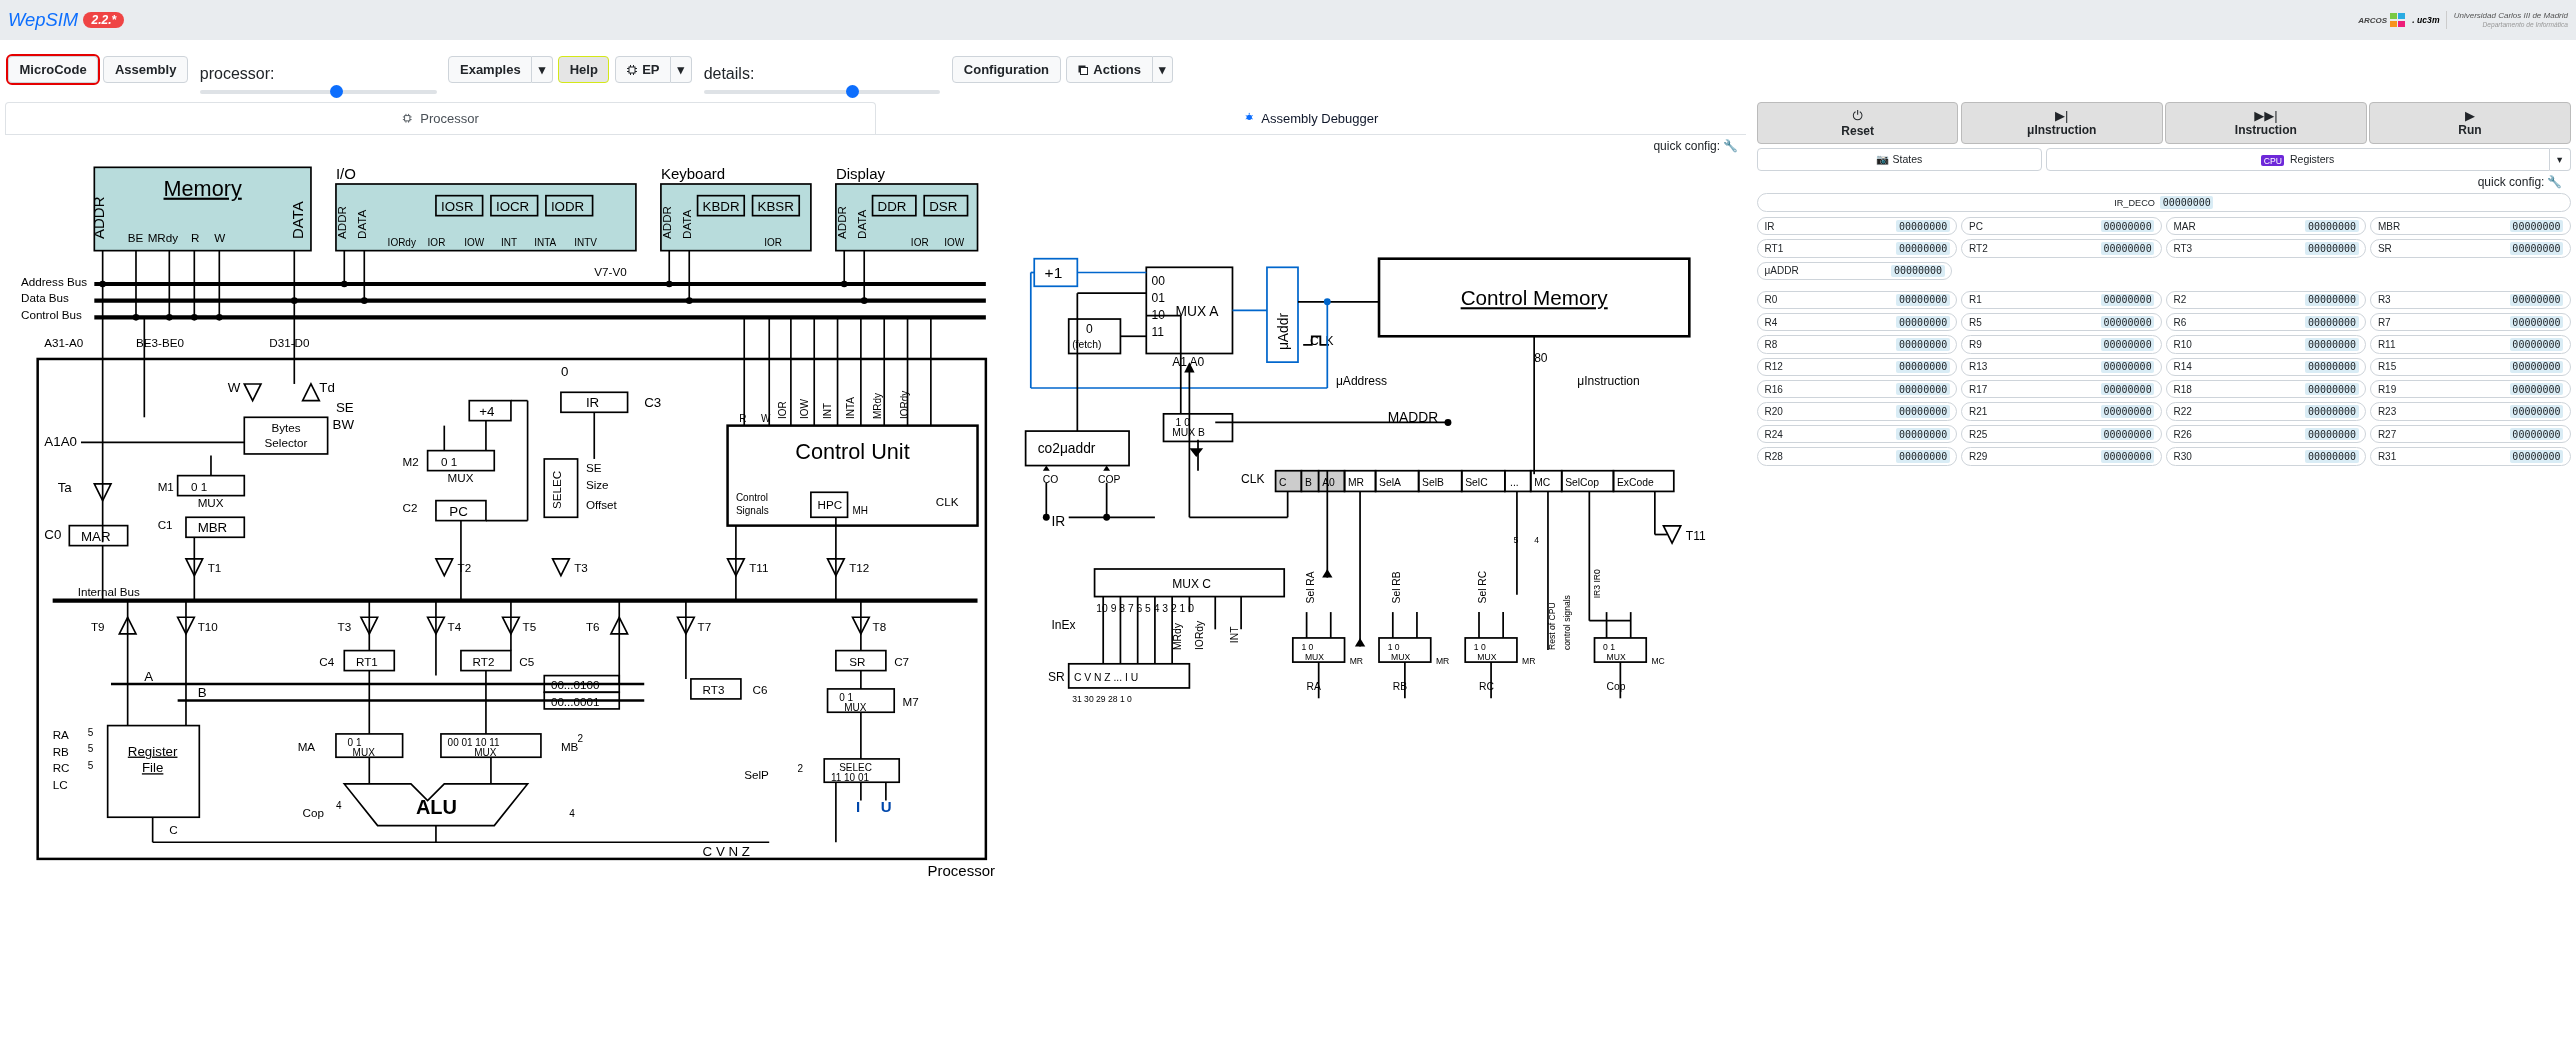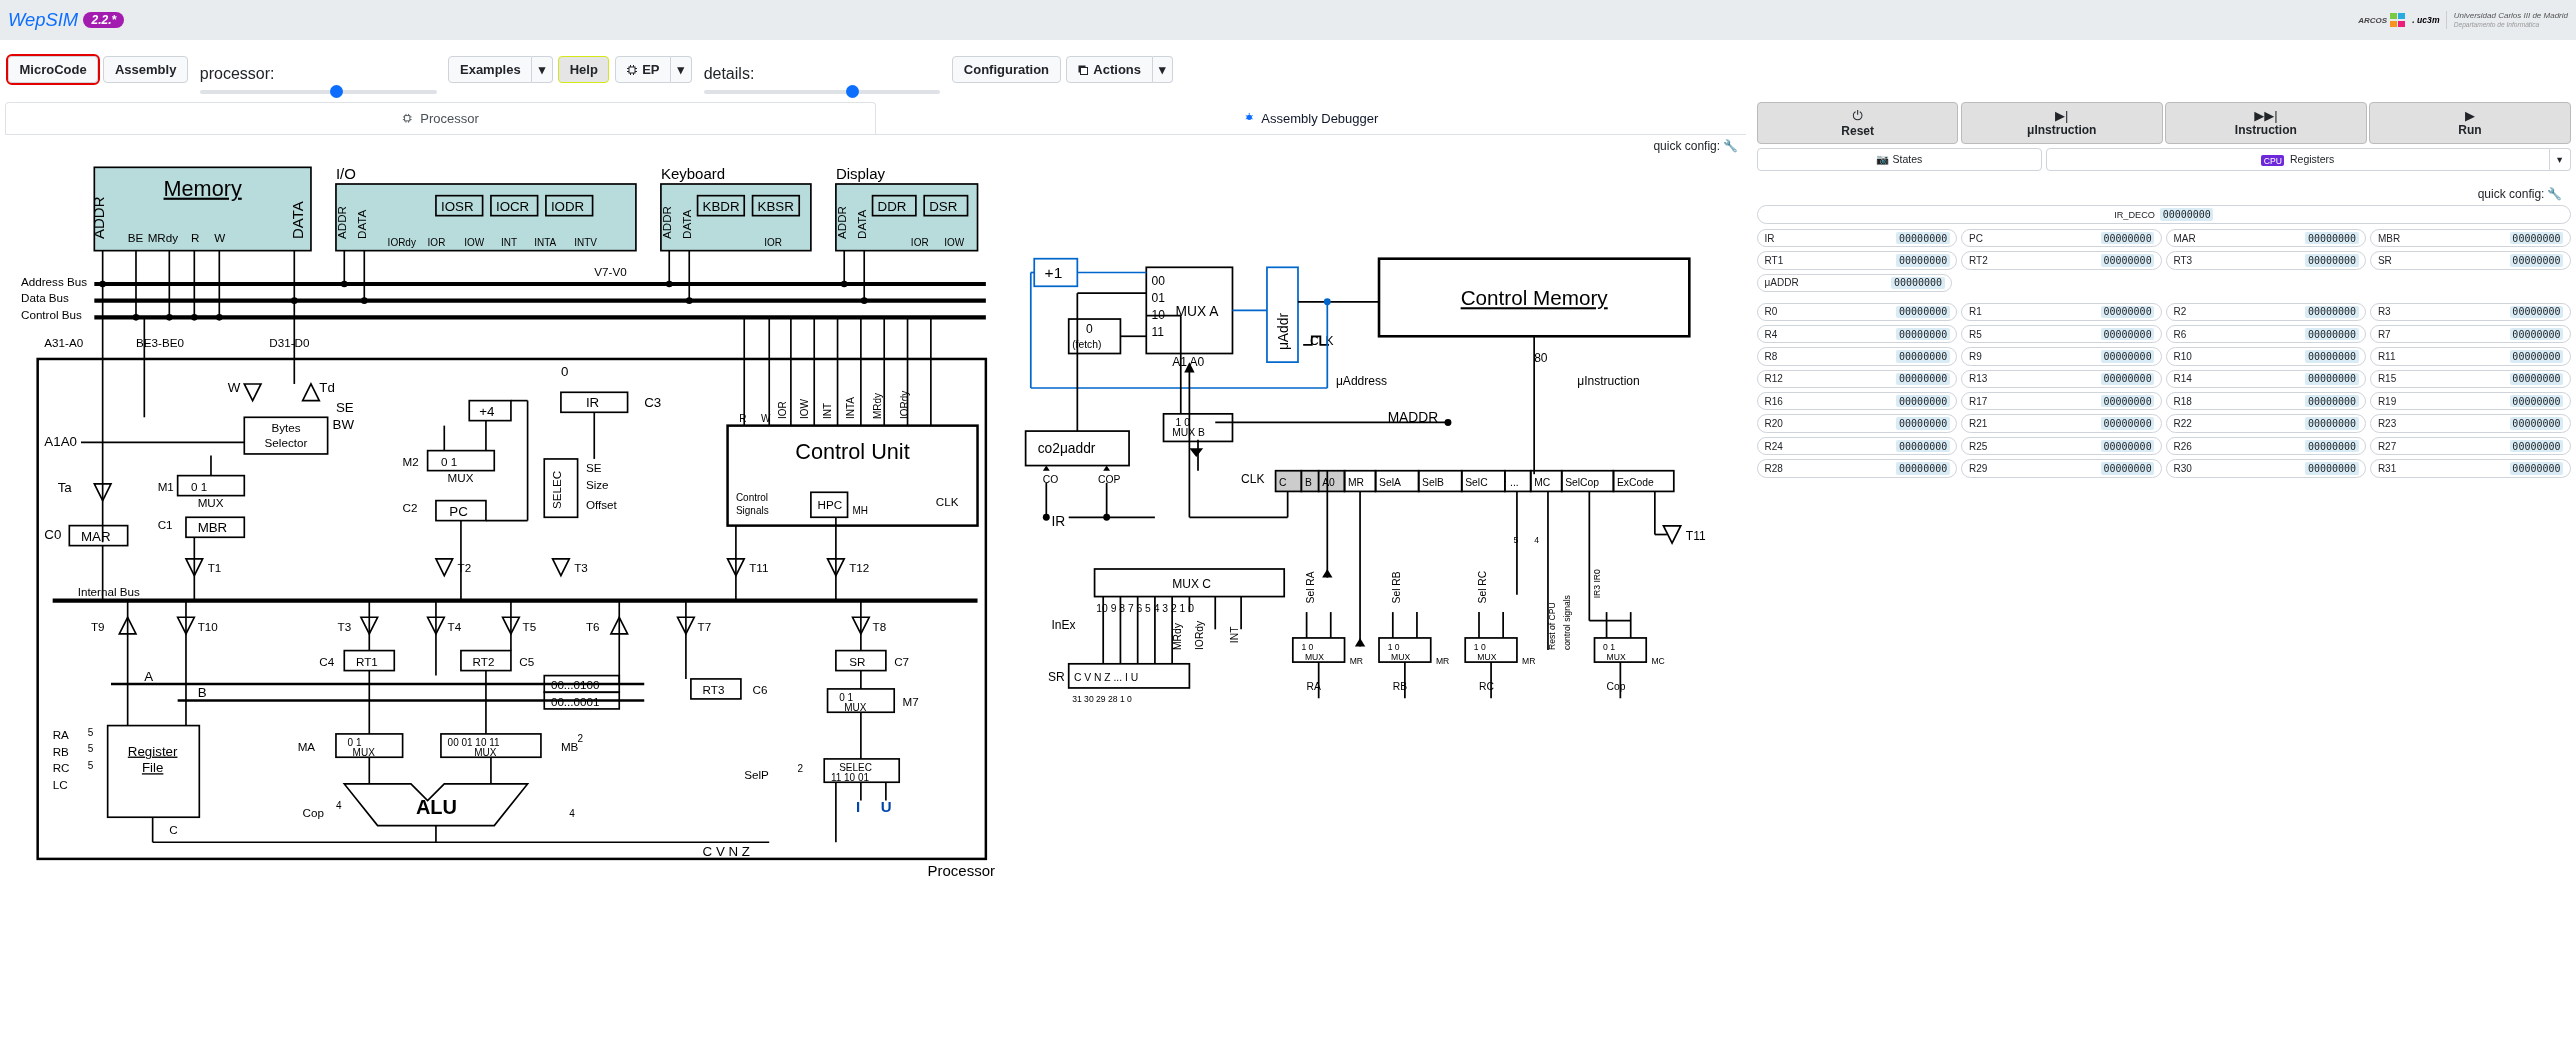--- a/index.html
+++ b/index.html
@@ -1,28 +1,28 @@
 <!DOCTYPE html>
 <html style="font-size:10.5px"><head>
 <meta charset="utf-8">
 <style>
   * { box-sizing: border-box; margin: 0; padding: 0; }
   body { font-family: -apple-system, BlinkMacSystemFont, "Segoe UI", Arial, sans-serif; background: #fff; font-size: 9.2px; color: #212529; }
   
   .top-bar { background: #e9ecef; height: 40px; display: flex; align-items: center; padding: 0 8px; justify-content: space-between; font-style: italic; }
   .top-left { display: flex; align-items: center; gap: 5.3px; }
   .brand { color: #0d6efd; font-size: 18.4px; font-weight: 400; }
-  .version-badge { background: #a21caf; color: #fff; padding: 1.3px 8px; border-radius: 8px; font-size: 12px; font-weight: 600; }
+  .version-badge { background: #ef4444; color: #fff; padding: 1.3px 8px; border-radius: 8px; font-size: 12px; font-weight: 600; }
   .top-right { display: flex; align-items: center; gap: 6.6px; font-size: 9.2px; }
   .logo-box { display: flex; align-items: center; gap: 2.6px; color:#666; }
   .logo-arcos { font-weight:700; color:#444; font-size:8px; }
   .logo-squares { display:flex; flex-wrap:wrap; width:16px; }
   .logo-squares span { width:6.6px; height:6.6px; margin:0.7px; }
   .uc3m { color:#000; font-size:8.6px; font-weight:700; }
-  .univ { color:#555; font-size:8px; border-left:0.7px solid #ccc; padding-left:6.6px; text-align:left; line-height:1.2; }
+  .univ { color:#555; font-size:8px; border-left:0.7px solid #ccc; padding-left:6.6px; text-align:right; line-height:1.2; }
   .univ .dep { color:#999; font-size:6.6px; }
   
   .toolbar { display: flex; align-items: center; padding: 5.3px 8px; gap: 5.3px; background: #fff; }
   .btn { background: #f8f9fa; border: 0.7px solid #ced4da; border-radius: 4px; padding: 5.3px 10.5px; font-size: 13px; font-weight: 600; cursor: pointer; display: inline-flex; align-items: center; gap: 4px; color:#212529; }
   .btn-help { background: #e5e5e5; border-color:#d4e817; }
   .btn-group { display: inline-flex; }
   .btn-group .btn { border-radius: 0; }
   .btn-group .btn:first-child { border-top-left-radius: 4px; border-bottom-left-radius: 4px; }
   .btn-group .btn:last-child { border-top-right-radius: 4px; border-bottom-right-radius: 4px; border-left: none; }
   .btn-caret { padding: 5.3px 6.6px; }
@@ -46,21 +46,21 @@
   .wrench { color:#555; }
   
   .diagram-area { display:flex; gap:6.6px; padding: 2.6px 5.3px; }
   .diagram-svg { border:none; }
   
   .exec-btns { display: flex; gap: 2.6px; margin-bottom: 4px; }
   .exec-btn { flex: 1; background: #e0e0e0; border: 0.7px solid #bbb; border-radius: 4px; padding: 5.3px 2.6px; text-align: center; cursor: pointer; }
   .exec-btn .eicon { font-size: 13px; display:block; }
   .exec-btn .elabel { font-size: 12px; font-weight: 600; display:block; }
   
-  .state-row { display:flex; gap:4px; margin-bottom:12px; }
+  .state-row { display:flex; gap:4px; margin-bottom:0; }
   .state-btn { flex:1; border:0.7px solid #ced4da; border-radius:4px; padding:4px; text-align:center; font-size:10.5px; cursor:pointer; }
   .cpu-badge { background:#6d28d9; color:#fff; padding:0.7px 2.6px; border-radius:2px; font-size:8.6px; margin-right:2.6px; }
   
   .deco-row { border:0.7px solid #ced4da; border-radius:10.5px; padding:2.6px 8px; text-align:center; margin-bottom:5.3px; }
   .reg-val { background:#d9ecf5; border-radius:2px; padding:0.7px 2.6px; font-family: monospace; font-size:10px; }
   .reg-row { display:flex; gap:4px; margin-bottom:4px; }
   .reg-cell { flex:1; border:0.7px solid #ced4da; border-radius:10.5px; padding:2px 6.6px; display:flex; justify-content:space-between; align-items:center; font-size:10px; min-width:0; }
   .reg-cell .rname { font-weight:400; white-space:nowrap; margin-right:4px; }
   .divider { height:6.6px; }
   

